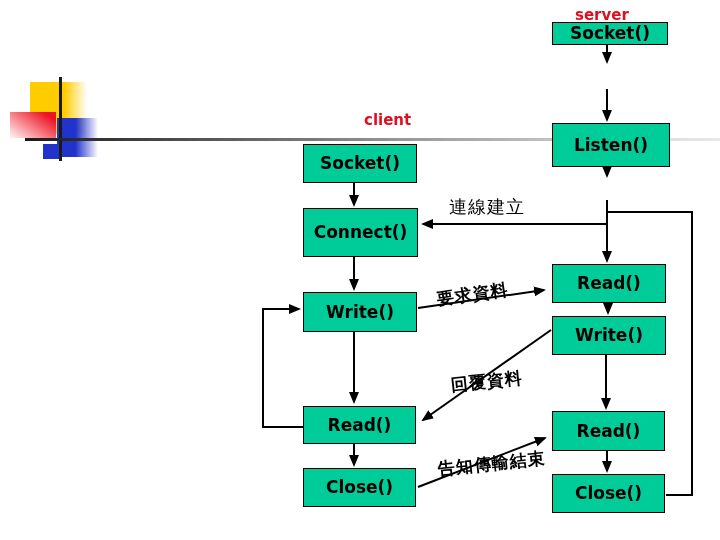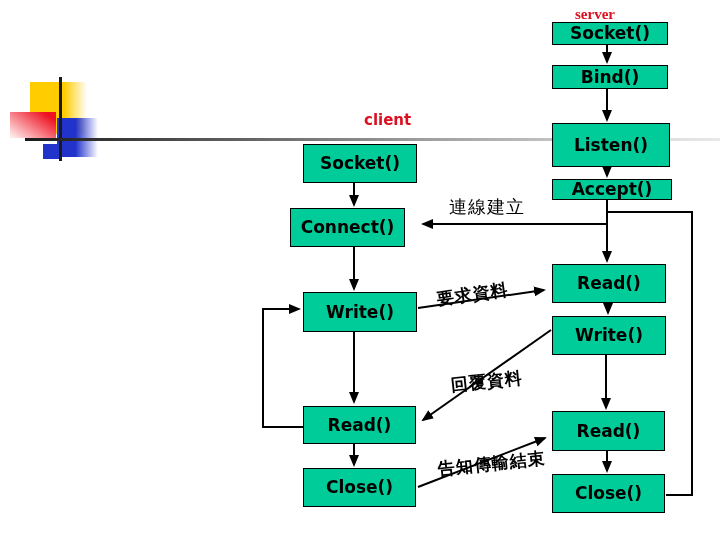--- a/index.html
+++ b/index.html
@@ -86,34 +86,32 @@
       <path d="M303,427 L263,427 L263,309 L299,309" marker-end="url(#ah)"></path>
 
       <path d="M418,308 L544,290" marker-end="url(#ah)"></path>
 
       <path d="M551,330 L423,420" marker-end="url(#ah)"></path>
 
       <path d="M418,487 L545,438" marker-end="url(#ah)"></path>
     </g>
   </svg>
 
-  <div class="hdr" style="left:575px; top:6px;font-family:Liberation Serif, serif;">server</div>
+  <div class="hdr" style="left:575px; top:6px;">server</div>
   <div class="hdr" style="left:332px; top:111px;margin-left:32px;">client</div>
 
   <div class="box" style="left:552px; top:22px;  width:116px; height:23px;">Socket()</div>
-  <div class="box" style="left:552px; top:65px;  width:116px; height:24px;">Bind()</div>
   <div class="box" style="left:552px; top:123px; width:118px; height:44px;">Listen()</div>
-  <div class="box" style="left:552px; top:179px; width:120px; height:21px;">Accept()</div>
   <div class="box" style="left:552px; top:264px; width:114px; height:39px;">Read()</div>
   <div class="box" style="left:552px; top:316px; width:114px; height:39px;">Write()</div>
   <div class="box" style="left:552px; top:411px; width:113px; height:40px;">Read()</div>
   <div class="box" style="left:552px; top:474px; width:113px; height:39px;">Close()</div>
 
   <div class="box" style="left:303px; top:144px; width:114px; height:39px;">Socket()</div>
-  <div class="box" style="left:290px; top:208px; width:115px; height:39px;">Connect()</div>
+  <div class="box" style="left:303px; top:208px; width:115px; height:49px;">Connect()</div>
   <div class="box" style="left:303px; top:292px; width:114px; height:40px;">Write()</div>
   <div class="box" style="left:303px; top:406px; width:113px; height:38px;">Read()</div>
   <div class="box" style="left:303px; top:468px; width:113px; height:39px;">Close()</div>
 
   <div class="cjk" style="left:449px; top:196px; font-size:18px;text-align:center;">連線建立</div>
   <div class="cjk rot8" style="left:437px; top:289px; font-weight:bold;">要求資料</div>
   <div class="cjk rot6" style="left:451px; top:375px; font-weight:bold;">回覆資料</div>
   <div class="cjk rot6" style="left:438px; top:459px; font-weight:bold;">告知傳輸結束</div>
 
 </div>

